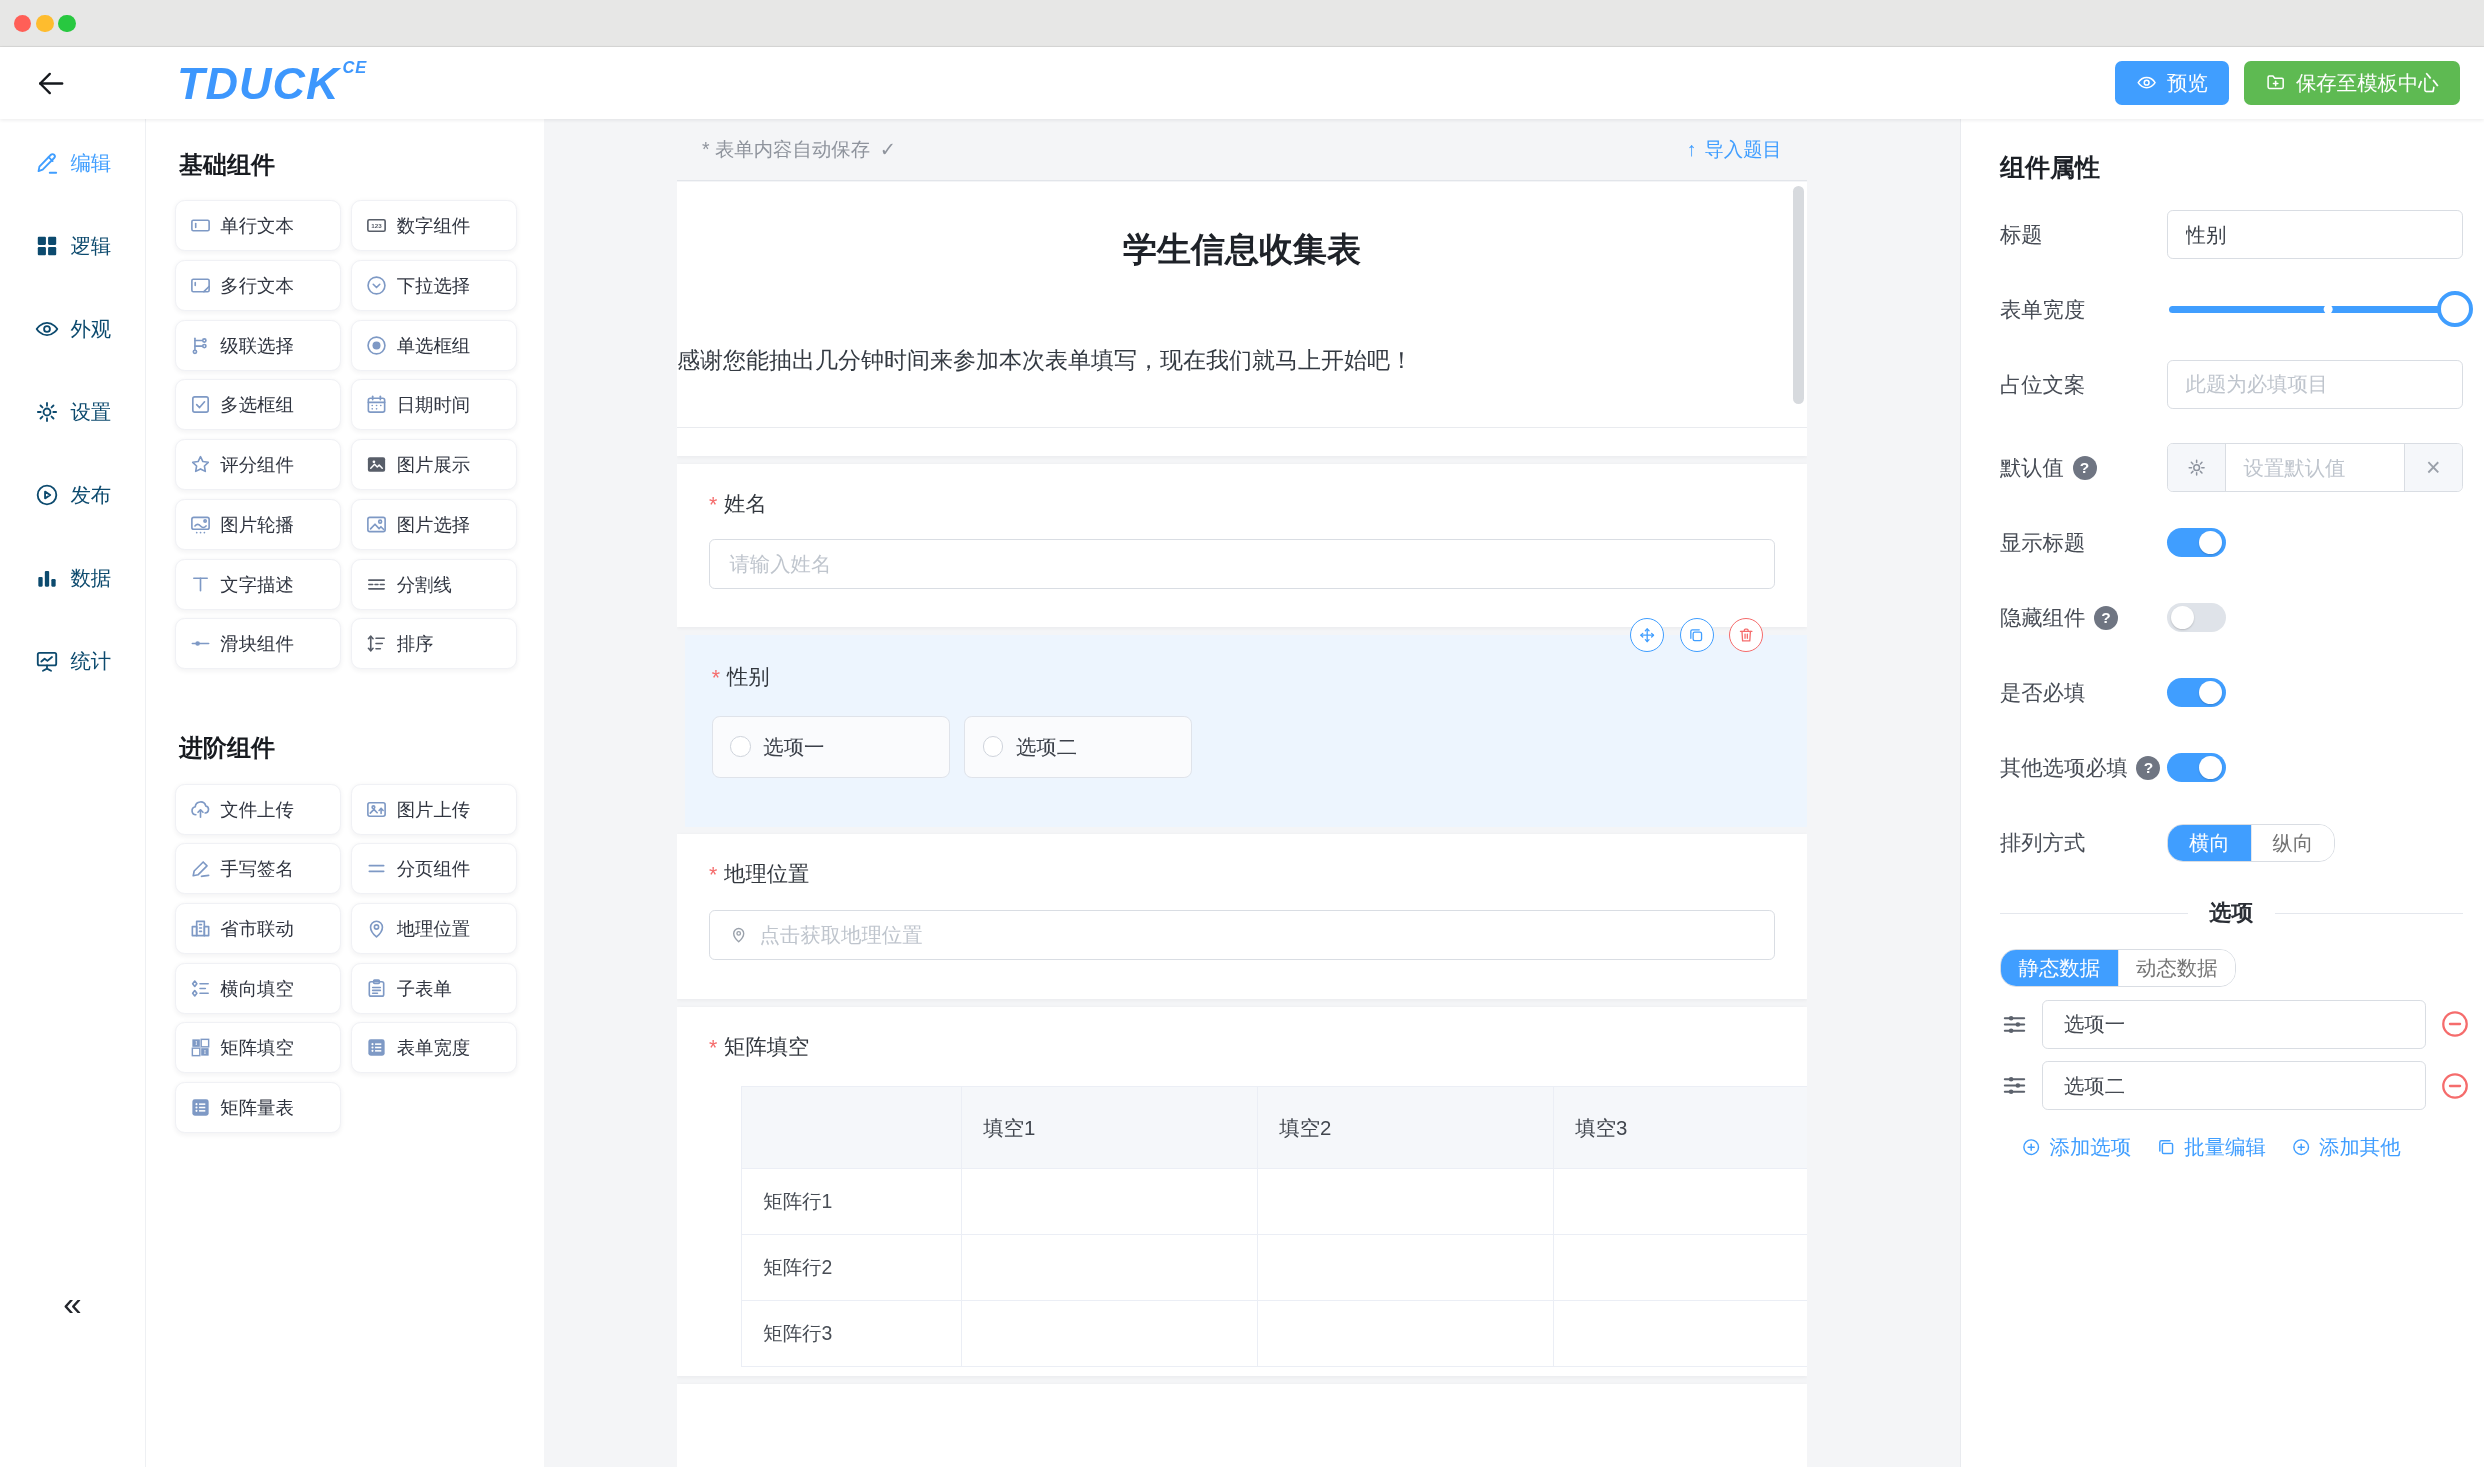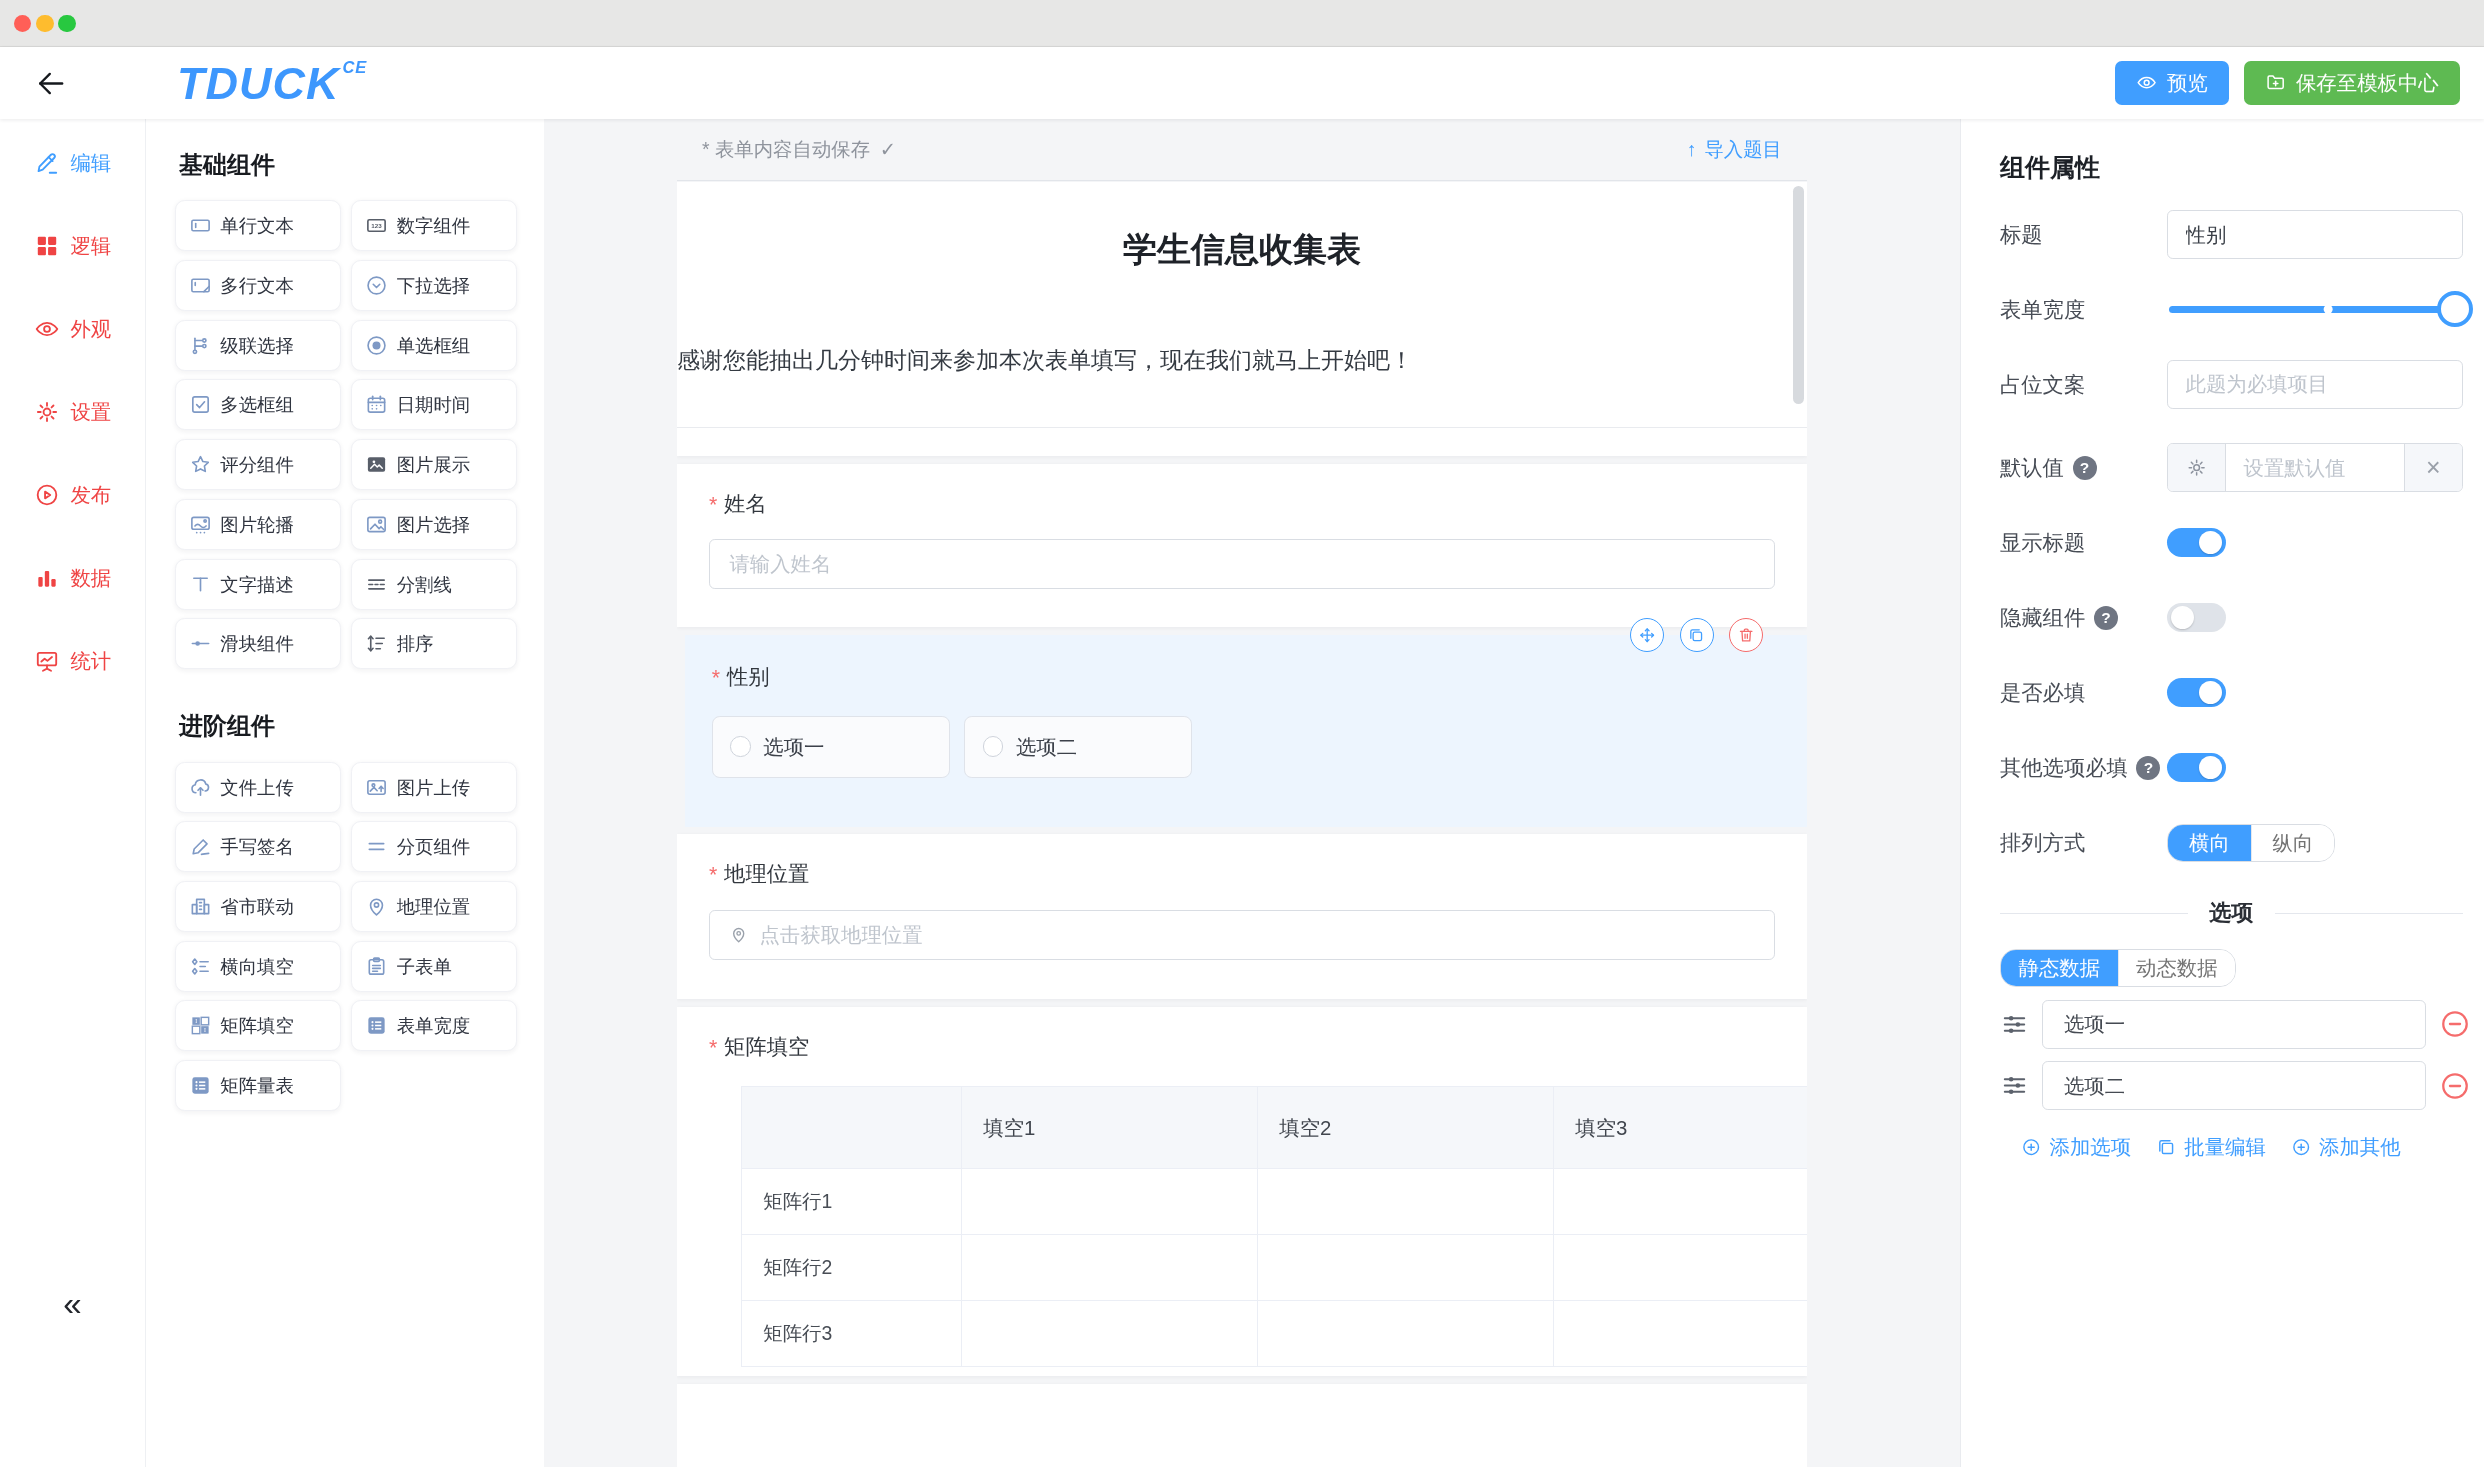--- a/index.html
+++ b/index.html
@@ -25,29 +25,29 @@
 .btn{height:44px;border:none;border-radius:6.8px;color:#fff;font-size:20.4px;display:flex;align-items:center;gap:9.7px;padding:0 21.3px;cursor:pointer;font-family:inherit}
 .btn .bic{width:21.3px;height:21.3px;display:inline-flex}
 .btn-blue{background:var(--primary);margin-right:14.6px}
 .btn-green{background:var(--success);margin-right:24px}
 
 
 .main{position:absolute;top:118px;left:0;right:0;height:1349px;display:flex;overflow:hidden}
 
 
 .nav{width:146px;flex:0 0 146px;background:#fff;border-right:1px solid #eef0f3;position:relative;padding-top:15.5px}
-.nav-item{height:58px;margin-bottom:25px;display:flex;align-items:center;justify-content:center;gap:10.7px;font-size:20.4px;color:#ef4444;cursor:pointer}
+.nav-item{height:58px;margin-bottom:25px;display:flex;align-items:center;justify-content:center;gap:10.7px;font-size:20.4px;color:#0c4a6e;cursor:pointer}
 .nav-item .nicon{width:26px;height:26px;display:inline-flex}
 .nav-item.is-active{color:var(--primary)}
 .collapse{position:absolute;bottom:147px;width:100%;text-align:center;font-size:33px;color:#23262c;cursor:pointer;line-height:1}
 
 
 .panel{width:398px;flex:0 0 398px;background:#fff;padding:21.3px 27px 0 29px;overflow:hidden}
 .sec-title{font-size:24px;font-weight:700;color:#181b20;margin:9.7px 0 19.4px 3.9px}
-.sec-title.adv{margin-top:41px}
+.sec-title.adv{margin-top:63px}
 .comp-grid{display:grid;grid-template-columns:1fr 1fr;gap:8.7px 10.7px}
 .comp-card{height:51px;background:#fff;border:1px solid #f0f1f5;border-radius:9.7px;box-shadow:0 1.9px 5.8px rgba(31,36,43,.06);display:flex;align-items:center;gap:8.7px;padding:0 3.9px 0 12.6px;font-size:18.4px;color:#303540;cursor:grab;white-space:nowrap;overflow:hidden}
 .cicon{width:23px;height:23px;flex:0 0 23px;color:#7e99c5;display:inline-flex}
 .icon-dark .cicon{color:#585e69}
 
 
 .canvas{flex:1;background:#f4f5f7;position:relative;overflow:hidden}
 .canvas-topbar{position:absolute;left:133px;top:0;width:1130px;height:63px;border-bottom:1px solid #e2e5ea;display:flex;align-items:center;justify-content:space-between;padding:0 25px}
 .autosave{color:#8f949d;font-size:19.4px;display:flex;gap:9.7px;align-items:center}
 .import{color:var(--primary);font-size:19.4px;display:flex;gap:7.8px;align-items:center;cursor:pointer}

